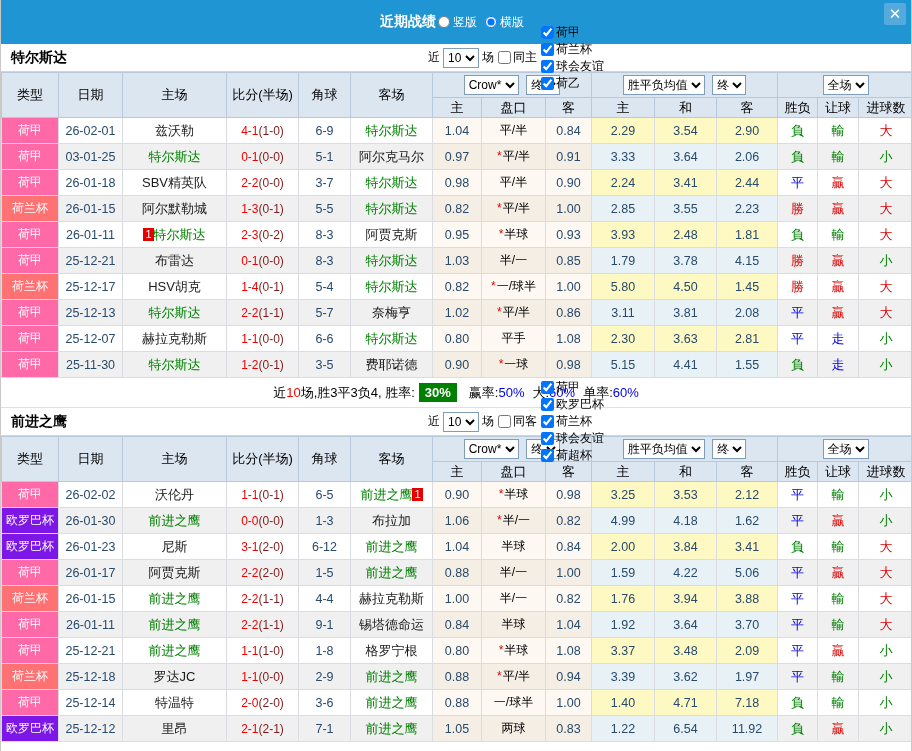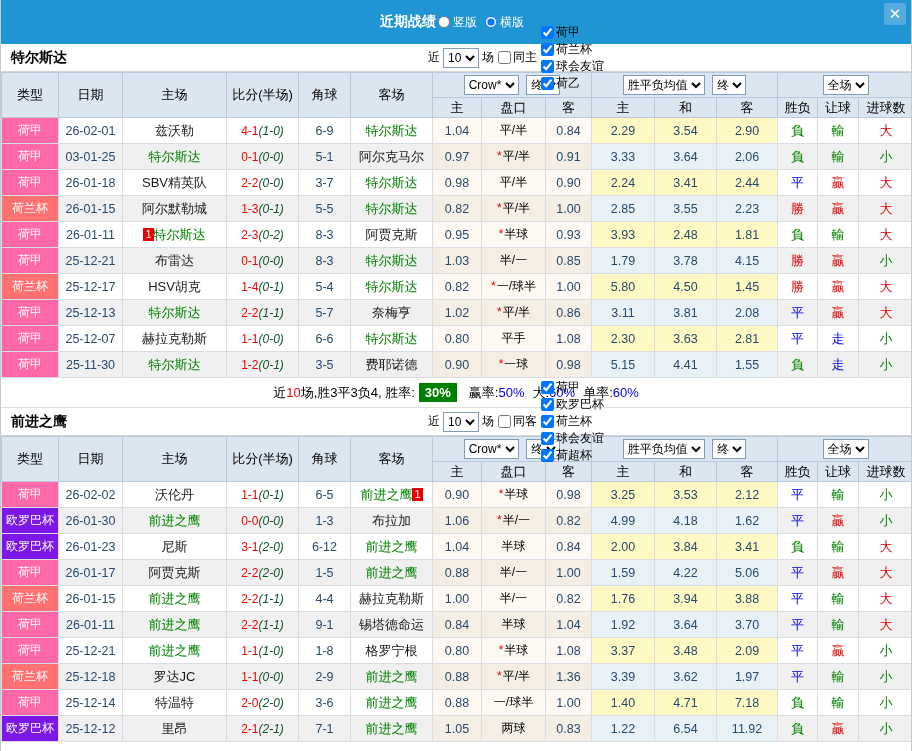--- a/index.html
+++ b/index.html
@@ -38,21 +38,21 @@
   tr.even .cream { background:#f5eee5; }
   tr.odd  .blu   { background:#fef9c3; }
   tr.even .blu   { background:#e8f1f6; }
   td.league { color:#fff; font-size:12px; }
   td.date, td.num { color:#274a6d; font-size:12.5px; }
   td.team { color:#1a1a1a; font-size:13px; }
   td.team .focus { color:#008000; }
   .badge1 { display:inline-block; background:#e60000; color:#fff; font-size:11px; line-height:13px;
             padding:0 2px; vertical-align:1px; }
   td.score .main { color:#ee0000; }
-  td.score .half { color:#14532d;font-style:italic; }
+  td.score .half { color:#7f1d1d; }
   .star { color:#e60000; margin-right:1px; }
   td.res { font-size:13px; }
   .c-r { color:#dd0000; } .c-g { color:#008000; } .c-b { color:#0000dd; }
   
   .summary { height:30px; display:flex; align-items:center; justify-content:center;
              font-size:13px; color:#000; background:#fff; border-bottom:1px solid #e0e0e0; }
   .summary .red { color:#ee0000; }
   .summary .blue { color:#0000e6; }
   .summary .badge { background:#008000; color:#fff; font-weight:bold; padding:2px 6px; margin:0 4px; }
   .summary .stat-label { margin-left:8px; }
@@ -551,21 +551,21 @@
             </tr>
             <tr class="even">
               <td class="league" style="background: rgb(255, 113, 115);">荷兰杯</td>
               <td class="date plain">25-12-18</td>
               <td class="team plain"><span class="">罗达JC</span></td>
               <td class="score plain"><span class="main">1-1</span><span class="half">(0-0)</span></td>
               <td class="num plain">2-9</td>
               <td class="team plain"><span class="focus">前进之鹰</span></td>
               <td class="num cream">0.88</td>
               <td class="cream"><span class="star">*</span><span>平/半</span></td>
-              <td class="num cream">1.36</td>
+              <td class="num cream">0.94</td>
               <td class="num blu">3.39</td>
               <td class="num blu">3.62</td>
               <td class="num blu">1.97</td>
               <td class="res plain c-b">平</td>
               <td class="res plain c-g">輸</td>
               <td class="res plain c-g">小</td>
             </tr>
             <tr class="odd">
               <td class="league" style="background: rgb(255, 105, 168);">荷甲</td>
               <td class="date plain">25-12-14</td>

